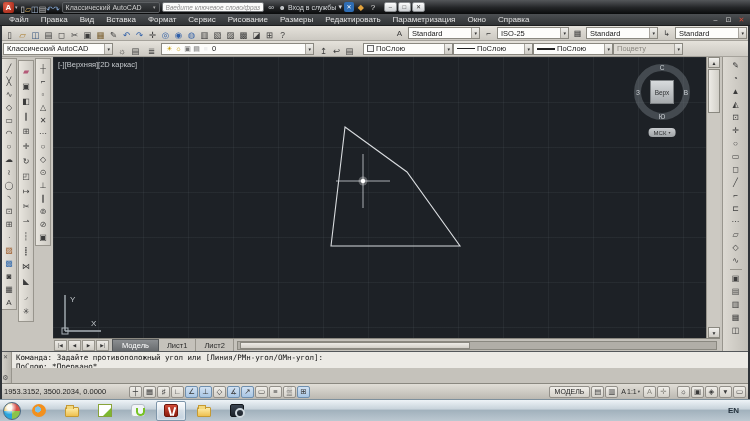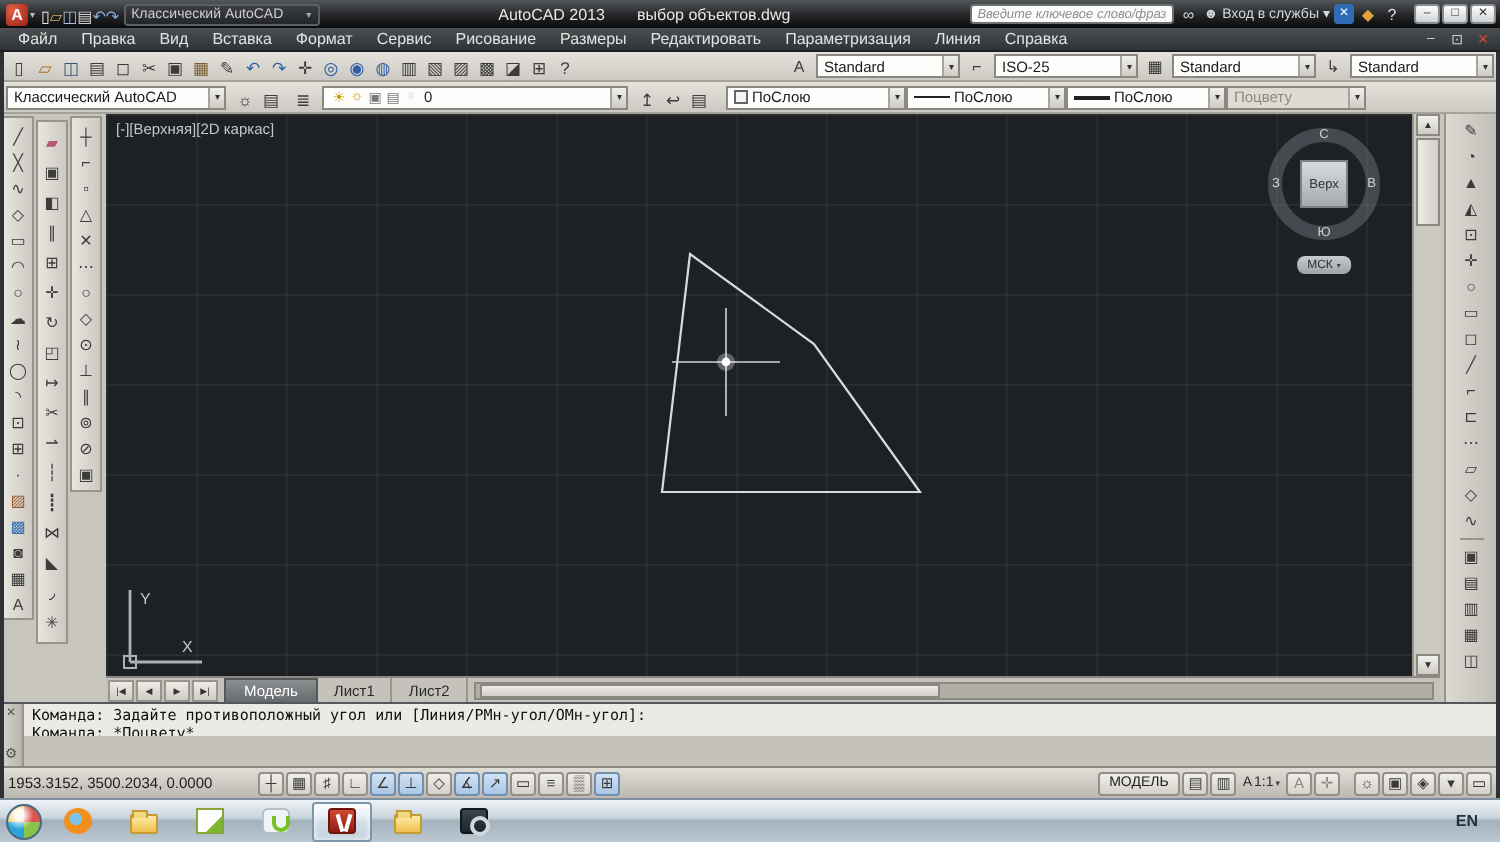--- a/index.html
+++ b/index.html
@@ -168,24 +168,20 @@
   <div id="titlebar">
     <div class="logo">
       <span class="logoA">A</span>
       <span class="logocaret">▾</span>
     </div>
     <div><span class="qicon" style="color: rgb(228, 228, 228);">▯</span><span class="qicon" style="color: rgb(220, 178, 94);">▱</span><span class="qicon" style="color: rgb(169, 190, 216);">◫</span><span class="qicon" style="color: rgb(207, 207, 207);">▤</span><span class="qicon" style="color: rgb(134, 170, 216);">↶</span><span class="qicon" style="color: rgb(134, 170, 216);">↷</span></div>
     <div class="ws-combo">
       <span>Классический AutoCAD</span>
       <span class="caret2">▾</span>
     </div>
-    <div class="titles">
-      <span>AutoCAD 2013</span>
-      <span>выбор объектов.dwg</span>
-    </div>
     <input class="search" placeholder="Введите ключевое слово/фразу" style="">
     <span class="tbico">∞</span>
     <div class="signin">
       <span class="person">☻</span>
       <span>Вход в службы</span>
       <span class="caret2">▾</span>
     </div>
     <span class="xchg">✕</span>
     <span class="comm">◆</span>
     <span class="helpb">?</span>
@@ -201,21 +197,21 @@
         <span class="menu-item">Файл</span>
         <span class="menu-item">Правка</span>
         <span class="menu-item">Вид</span>
         <span class="menu-item">Вставка</span>
         <span class="menu-item">Формат</span>
         <span class="menu-item">Сервис</span>
         <span class="menu-item">Рисование</span>
         <span class="menu-item">Размеры</span>
         <span class="menu-item">Редактировать</span>
         <span class="menu-item">Параметризация</span>
-        <span class="menu-item">Линия</span>
+        <span class="menu-item">Окно</span>
         <span class="menu-item">Справка</span>
       </div>
     <div class="doc-controls">
         <span class="dcbtn">–</span>
         <span class="dcbtn">⊡</span>
         <span class="dcbtn" style="color: rgb(210, 74, 54);">✕</span>
       </div>
   </div>
 
   <div id="tb2">
@@ -429,21 +425,21 @@
     </div>
   </div>
 
   <div id="cmd">
     <div class="cmd-strip">
       <span class="cmd-close">✕</span>
       <span class="wrench">⚙</span>
     </div>
     <div class="cmd-hist">
         <span class="cmd-line">Команда: Задайте противоположный угол или [Линия/РМн-угол/ОМн-угол]:</span>
-        <span class="cmd-line">Команда: *Поцвету*</span>
+        <span class="cmd-line">ПоСлою: *Прервано*</span>
       </div>
   </div>
 
   <div id="status">
     <span class="coords">1953.3152, 3500.2034, 0.0000</span>
     <div style="display:flex;gap:1px;">
         <span class="sbtn">┼</span>
         <span class="sbtn">▦</span>
         <span class="sbtn">♯</span>
         <span class="sbtn">∟</span>

